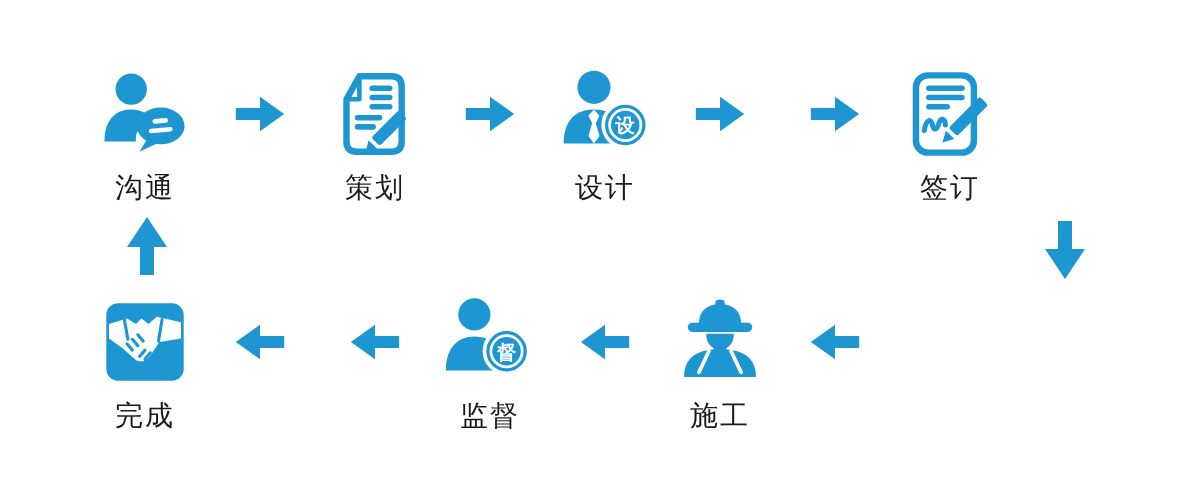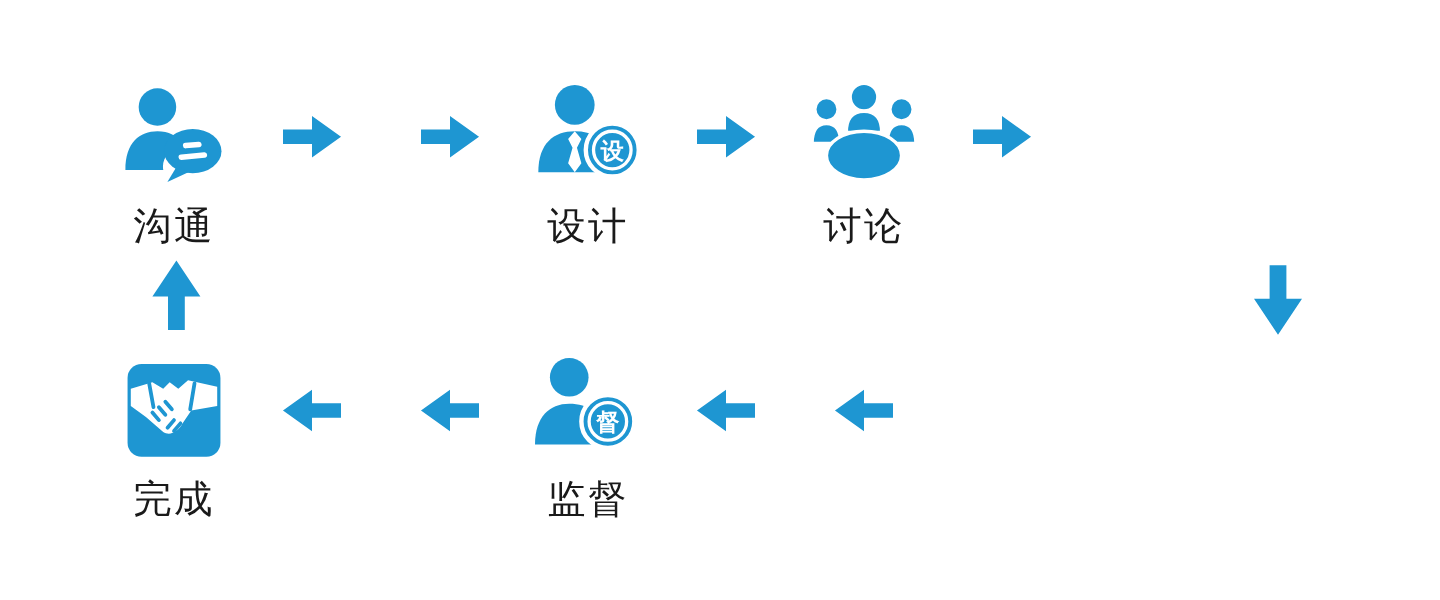--- a/index.html
+++ b/index.html
@@ -33,21 +33,21 @@
   .icon-box {
     height:96px;
     display:flex;
     align-items:center;
     justify-content:center;
     color:var(--accent);
   }
   .icon-box svg { display:block; }
   .step-label {
     margin-top:10px;
-    font-size:32px;
+    font-size:28px;
     line-height:32px;
     color:var(--label);
     letter-spacing:2px;
     text-align:center;
     white-space:nowrap;
   }
   .connector {
     height:96px;
     display:flex;
     align-items:center;
@@ -78,20 +78,42 @@
       </div>
       <div class="step-label">沟通</div>
     </div>
 
     <div class="connector">
       <svg viewBox="0 0 60 44" width="52" height="38" fill="currentColor">
         <path d="M2 15 L30 15 L30 2 L58 22 L30 42 L30 29 L2 29 Z"></path>
       </svg>
     </div>
 
+    <div class="step">
+      <div class="icon-box">
+        <svg viewBox="0 0 100 100" width="92" height="92">
+          <g fill="none" stroke="currentColor" stroke-width="7" stroke-linejoin="round" stroke-linecap="round">
+            <path d="M33 9 L68 9 Q79 9 79 20 L79 80 Q79 91 68 91 L30 91 Q19 91 19 80 L19 34 Z"></path>
+            <path d="M33 9 L33 34 L19 34" stroke-width="5"></path>
+          </g>
+          <g fill="currentColor">
+            <rect x="44" y="19" width="25" height="6" rx="3"></rect>
+            <rect x="44" y="29" width="25" height="6" rx="3"></rect>
+            <rect x="44" y="39" width="25" height="6" rx="3"></rect>
+            <rect x="28" y="51" width="30" height="6" rx="3"></rect>
+            <rect x="28" y="61" width="23" height="6" rx="3"></rect>
+          </g>
+          <g fill="currentColor" transform="rotate(45 60 70)">
+            <rect x="54" y="42" width="13" height="42" rx="3"></rect>
+            <path d="M54 88 L67 88 L60.5 99 Z"></path>
+          </g>
+        </svg>
+      </div>
+      <div class="step-label">策划</div>
+    </div>
 
     <div class="connector">
       <svg viewBox="0 0 60 44" width="52" height="38" fill="currentColor">
         <path d="M2 15 L30 15 L30 2 L58 22 L30 42 L30 29 L2 29 Z"></path>
       </svg>
     </div>
 
     <div class="step">
       <div class="icon-box">
         <svg viewBox="0 0 100 100" width="92" height="92" fill="currentColor">
@@ -105,43 +127,45 @@
       </div>
       <div class="step-label">设计</div>
     </div>
 
     <div class="connector">
       <svg viewBox="0 0 60 44" width="52" height="38" fill="currentColor">
         <path d="M2 15 L30 15 L30 2 L58 22 L30 42 L30 29 L2 29 Z"></path>
       </svg>
     </div>
 
+
+    <div class="connector">
+      <svg viewBox="0 0 60 44" width="52" height="38" fill="currentColor">
+        <path d="M2 15 L30 15 L30 2 L58 22 L30 42 L30 29 L2 29 Z"></path>
+      </svg>
+    </div>
+
     <div class="step">
       <div class="icon-box">
         <svg viewBox="0 0 100 100" width="92" height="92">
-          <g fill="currentColor" stroke="#fff" stroke-width="3">
-            <circle cx="16" cy="25" r="10.5"></circle>
-            <path d="M3 56 C3 43 8 38 16 38 C24 38 29 43 29 56 Z"></path>
-            <circle cx="84" cy="25" r="10.5"></circle>
-            <path d="M71 56 C71 43 76 38 84 38 C92 38 97 43 97 56 Z"></path>
-            <circle cx="50" cy="14" r="12.5"></circle>
-            <path d="M34 46 C34 32 41 27 50 27 C59 27 66 32 66 46 Z"></path>
-            <ellipse cx="50" cy="67" rx="34" ry="22"></ellipse>
-          </g>
-        </svg>
-      </div>
-      <div class="step-label">讨论</div>
-    </div>
-
-    <div class="connector">
-      <svg viewBox="0 0 60 44" width="52" height="38" fill="currentColor">
-        <path d="M2 15 L30 15 L30 2 L58 22 L30 42 L30 29 L2 29 Z"></path>
-      </svg>
-    </div>
-
+          <rect x="13" y="8" width="63" height="84" rx="13" fill="none" stroke="currentColor" stroke-width="7"></rect>
+          <g fill="currentColor">
+            <rect x="24" y="19" width="42" height="6" rx="3"></rect>
+            <rect x="24" y="29" width="42" height="6" rx="3"></rect>
+            <rect x="24" y="39" width="26" height="6" rx="3"></rect>
+          </g>
+          <path d="M22 68 C24 56 29 54 31 62 C32 68 36 68 38 60 C40 53 45 55 45 62" fill="none" stroke="currentColor" stroke-width="5.5" stroke-linecap="round"></path>
+          <g fill="currentColor" transform="rotate(45 64 58)">
+            <rect x="58" y="26" width="13" height="48" rx="3"></rect>
+            <path d="M58 78 L71 78 L64.5 90 Z"></path>
+          </g>
+        </svg>
+      </div>
+      <div class="step-label">签订</div>
+    </div>
   </div>
 
   <div class="varrow varrow-down">
     <svg viewBox="0 0 44 62" width="50" height="62" fill="currentColor">
       <path d="M15 2 L29 2 L29 30 L42 30 L22 60 L2 30 L15 30 Z"></path>
     </svg>
   </div>
   <div class="varrow varrow-up">
     <svg viewBox="0 0 44 62" width="50" height="62" fill="currentColor">
       <path d="M15 60 L29 60 L29 32 L42 32 L22 2 L2 32 L15 32 Z"></path>
@@ -195,20 +219,39 @@
       </div>
       <div class="step-label">监督</div>
     </div>
 
     <div class="connector">
       <svg viewBox="0 0 60 44" width="52" height="38" fill="currentColor">
         <path d="M58 15 L30 15 L30 2 L2 22 L30 42 L30 29 L58 29 Z"></path>
       </svg>
     </div>
 
+    <div class="step">
+      <div class="icon-box">
+        <svg viewBox="0 0 100 100" width="92" height="92">
+          <g fill="currentColor">
+            <path d="M27 31 C27 15 37 9 50 9 C63 9 73 15 73 31 Z"></path>
+            <rect x="45" y="4" width="10" height="9" rx="3"></rect>
+            <rect x="15" y="29" width="70" height="10" rx="5"></rect>
+            <path d="M35 41 C35 52 41 58 50 58 C59 58 65 52 65 41 Z"></path>
+            <rect x="43" y="50" width="14" height="11"></rect>
+            <path d="M11 88 C11 66 26 58 50 58 C74 58 89 66 89 88 Z"></path>
+          </g>
+          <g stroke="#fff" stroke-width="4" stroke-linecap="round">
+            <path d="M38 60 L27 83"></path>
+            <path d="M62 60 L73 83"></path>
+          </g>
+        </svg>
+      </div>
+      <div class="step-label">施工</div>
+    </div>
 
     <div class="connector">
       <svg viewBox="0 0 60 44" width="52" height="38" fill="currentColor">
         <path d="M58 15 L30 15 L30 2 L2 22 L30 42 L30 29 L58 29 Z"></path>
       </svg>
     </div>
 
   </div>
 
 </div>

